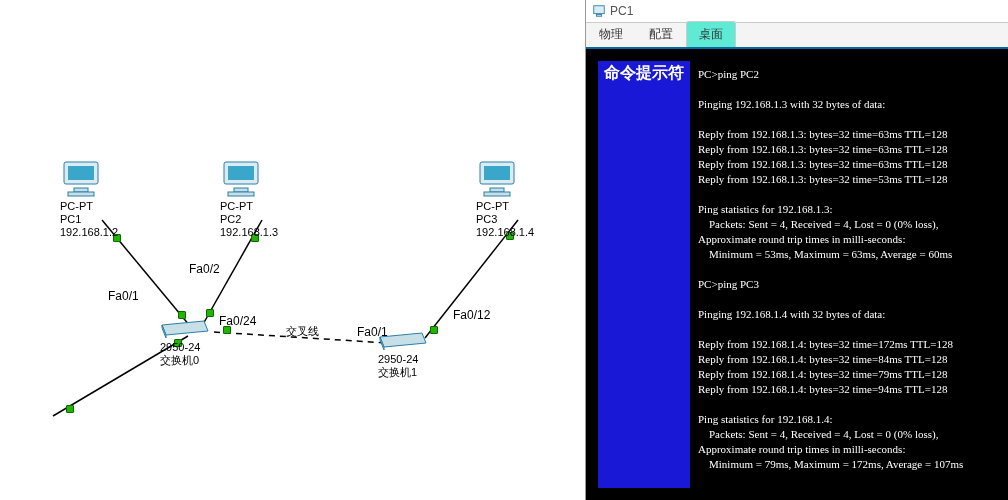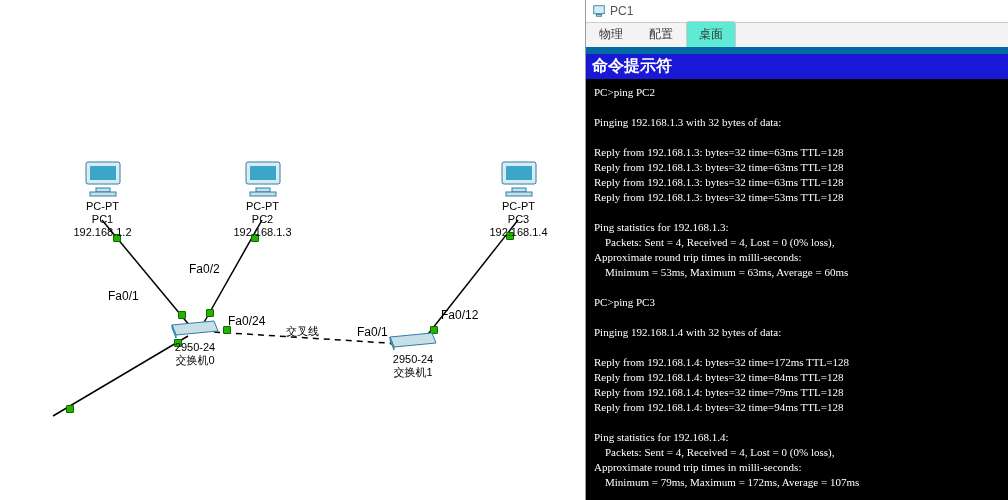--- a/index.html
+++ b/index.html
@@ -1,28 +1,28 @@
 <!DOCTYPE html>
 <html><head>
 <meta charset="utf-8">
 <style>
   html,body{margin:0;padding:0;width:1008px;height:500px;font-family:Arial,"Microsoft YaHei",sans-serif;overflow:hidden;background:#fff}
   .root{display:flex;width:100%;height:100%}
   .topo{position:relative;flex:0 0 585px;height:500px;background:#fff}
   .pc-window{flex:1;height:500px;border-left:1px solid #999;display:flex;flex-direction:column;min-width:0}
   .titlebar{height:22px;background:#fff;border-bottom:1px solid #ccc;display:flex;align-items:center;padding:0 6px;font-size:12px;color:#555;gap:4px}
   .titlebar svg{width:14px;height:14px}
-  .tabs{height:24px;background:#f4f4f4;border-bottom:7px solid #0369a1;display:flex;align-items:flex-end;font-size:12px}
+  .tabs{height:24px;background:#f4f4f4;border-bottom:2px solid #0369a1;display:flex;align-items:flex-end;font-size:12px}
   .tab{padding:4px 12px;border:1px solid transparent;border-bottom:none;cursor:pointer;color:#333}
   .tab.active{background:#5eead4;border-color:#ccc;border-radius:3px 3px 0 0}
-  .inner{flex:1;background:#000;padding:0;display:flex;flex-direction:column;min-height:0}
+  .inner{flex:1;background:#000;padding:12px;display:flex;flex-direction:row;min-height:0}
   .cmd-title{background:#1818d6;color:#fff;font-weight:bold;font-size:16px;padding:2px 6px;font-family:"SimSun","Microsoft YaHei",serif}
   .term{flex:1;background:#000;color:#fff;font-family:Liberation Serif, serif;font-size:11px;line-height:15px;padding:6px 8px;overflow:hidden;white-space:pre}
   
-  .node{position:absolute;text-align:center;font-size:11px;color:#000}
+  .node{position:absolute;font-size:11px;color:#000}
   .label{font-size:11px;line-height:13px}
   .port-label{position:absolute;font-size:12px;color:#000;background:transparent}
   .link-label{position:absolute;font-size:11px;color:#000}
   svg.canvas{position:absolute;left:0;top:0;width:585px;height:500px}
   .led{position:absolute;width:6px;height:6px;background:#24b400;border:1px solid #0a6b00;border-radius:1px}
 </style>
 </head>
 <body>
 
 <div class="root">
@@ -88,23 +88,23 @@
       <svg width="50" height="20" viewBox="0 0 50 20">
         <polygon points="2,6 44,2 48,12 6,16" fill="#c7e0e8" stroke="#2e7ea8"></polygon>
         <polygon points="2,6 6,16 6,19 2,9" fill="#9ec8d6" stroke="#2e7ea8"></polygon>
       </svg>
       <div class="label"><span>2950-24</span><br><span>交换机1</span></div>
     </div>
 
 
     <span class="port-label" style="left:108px;top:289px">Fa0/1</span>
     <span class="port-label" style="left:189px;top:262px">Fa0/2</span>
-    <span class="port-label" style="left:228px;top:314px">Fa0/24</span>
+    <span class="port-label" style="left:219px;top:314px">Fa0/24</span>
     <span class="port-label" style="left:357px;top:325px">Fa0/1</span>
-    <span class="port-label" style="left:441px;top:308px">Fa0/12</span>
+    <span class="port-label" style="left:453px;top:308px">Fa0/12</span>
     <span class="link-label" style="left:286px;top:324px">交叉线</span>
   </div>
 
   <div class="pc-window">
     <div class="titlebar">
       <svg viewBox="0 0 16 16">
           <rect x="2" y="2" width="12" height="9" fill="#d9ecf2" stroke="#2e7ea8"></rect>
           <rect x="5" y="12" width="6" height="2" fill="#c7e0e8" stroke="#2e7ea8"></rect>
         </svg>
       <span>PC1</span>

